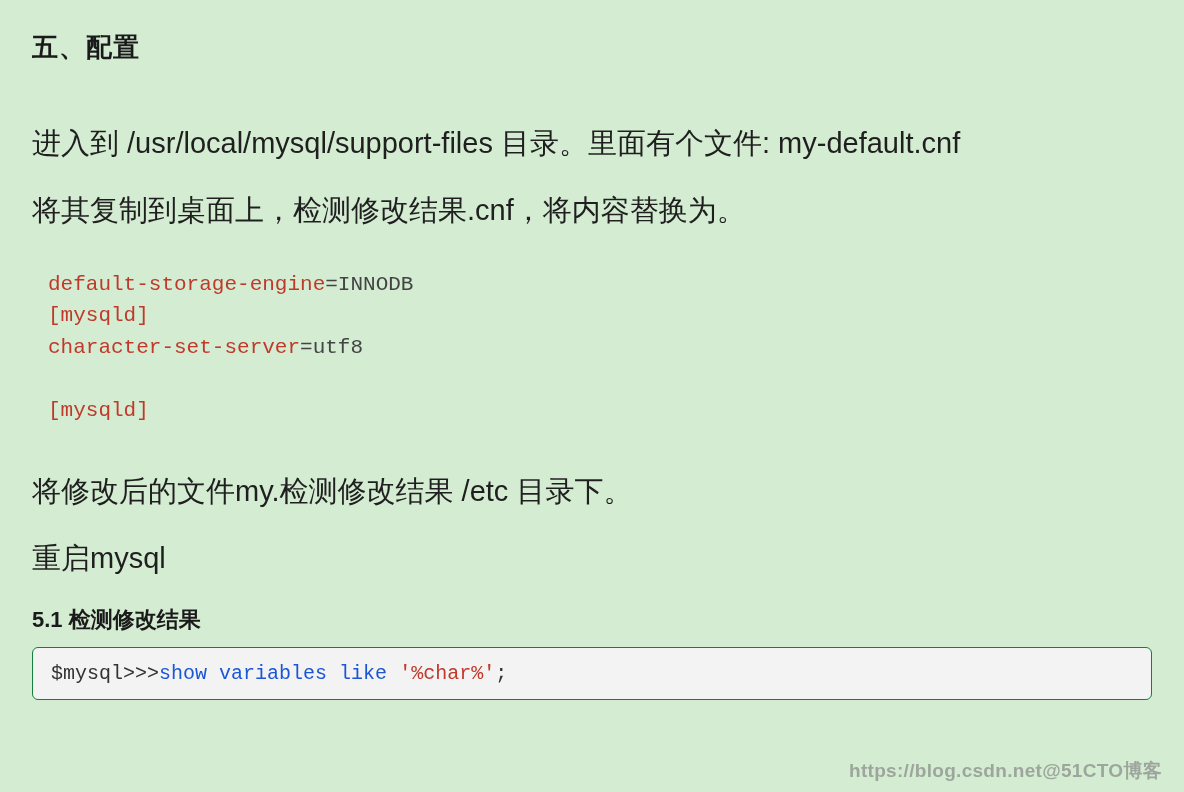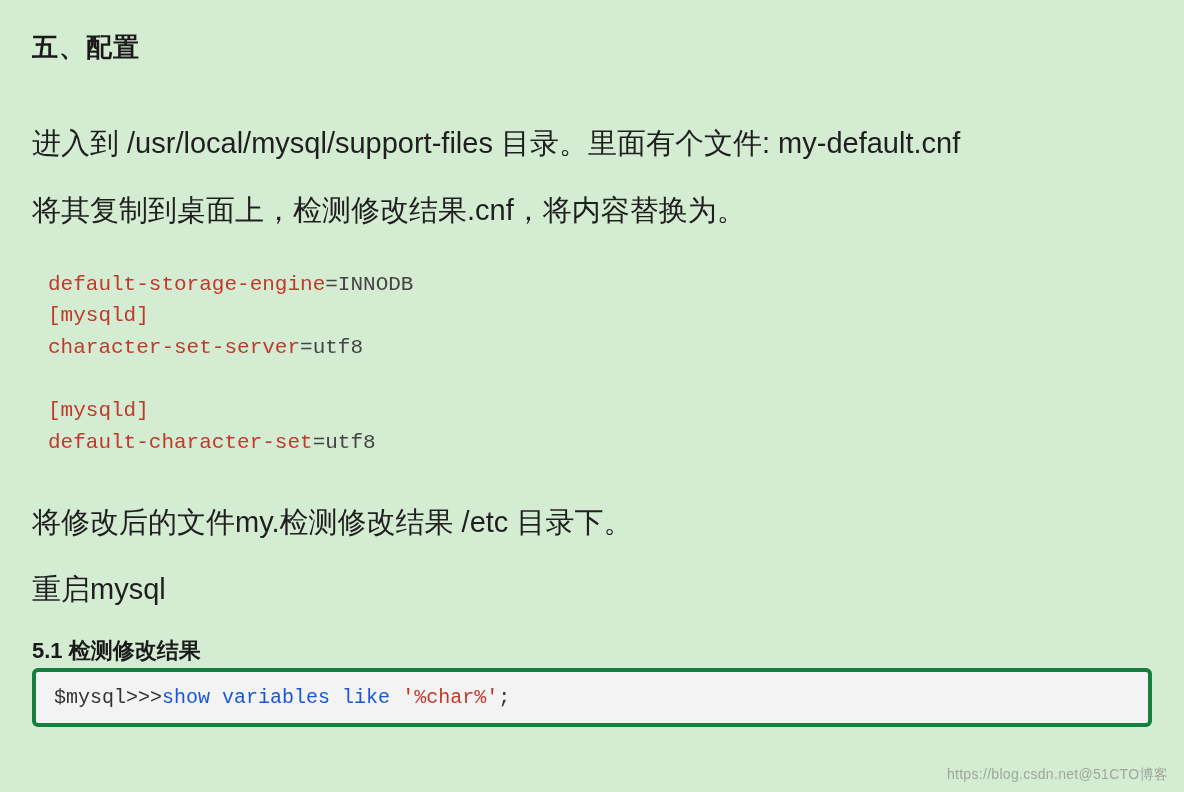--- a/index.html
+++ b/index.html
@@ -34,61 +34,61 @@
     }
     .cfg-line { white-space: pre; }
     .key { color: #c0392b; }
     .eq-val { color: #444; }
     .blank-line { height: 32px; }
 
     h3[data-name="subsection-title"] {
       font-size: 22px;
       font-weight: 700;
       margin-top: 24px;
-      margin-bottom: 2px;
+      margin-bottom: 12px;
     }
 
     .code-block {
       background: #f3f3f3;
-      border: 4px solid #15803d;
+      border: 1px solid #15803d;
       border-radius: 6px;
       padding: 14px 18px;
       font-family: "Menlo", "Consolas", "Courier New", monospace;
       font-size: 20px;
       color: #333;
       white-space: pre;
     }
     .kw { color: #1a56d6; }
     .str { color: #c0392b; }
 
     .watermark {
       position: absolute;
-      right: 16px;
+      right: 22px;
       bottom: 8px;
-      font-size: 14px;
+      font-size: 19px;
       color: rgba(120,120,120,0.6);
       letter-spacing: 0.3px;
+      font-weight: bold;
     }
   </style>
 </head>
 <body>
 
 <h1 data-name="page-title">五、配置</h1>
 
 <p class="body-text" data-name="paragraph-intro">进入到 /usr/local/mysql/support-files 目录。里面有个文件: my-default.cnf</p>
 
 <p class="body-text" data-name="paragraph-copy-rename">将其复制到桌面上，检测修改结果.cnf，将内容替换为。</p>
 
 <div class="config-block" data-name="config-block-mycnf">
   <div class="cfg-line"><span class="key" data-name="config-key-default-storage-engine">default-storage-engine</span><span class="eq-val" data-name="config-val-innodb">=INNODB</span></div>
   <div class="cfg-line"><span class="key" data-name="config-section-mysqld">[mysqld]</span></div>
   <div class="cfg-line"><span class="key" data-name="config-key-character-set-server">character-set-server</span><span class="eq-val" data-name="config-val-utf8-server">=utf8</span></div>
   <div class="blank-line"></div>
   <div class="cfg-line"><span class="key" data-name="config-section-client">[mysqld]</span></div>
-  <div class="cfg-line"><span class="key" data-name="config-key-default-character-set">default-character-set</span><span class="eq-val" data-name="config-val-utf8-client">=utf8</span></div>
 </div>
 
 <p class="body-text" data-name="paragraph-copy-etc">将修改后的文件my.检测修改结果 /etc 目录下。</p>
 
 <p class="body-text" data-name="paragraph-restart">重启mysql</p>
 
 <h3 data-name="subsection-title">5.1 检测修改结果</h3>
 
 <div class="code-block" data-name="sql-command-block"><span data-name="sql-prompt">$mysql&gt;&gt;&gt;</span><span class="kw" data-name="sql-keyword-show">show</span> <span class="kw" data-name="sql-keyword-variables">variables</span> <span class="kw" data-name="sql-keyword-like">like</span> <span class="str" data-name="sql-string-arg">'%char%'</span><span data-name="sql-semicolon">;</span></div>
 

